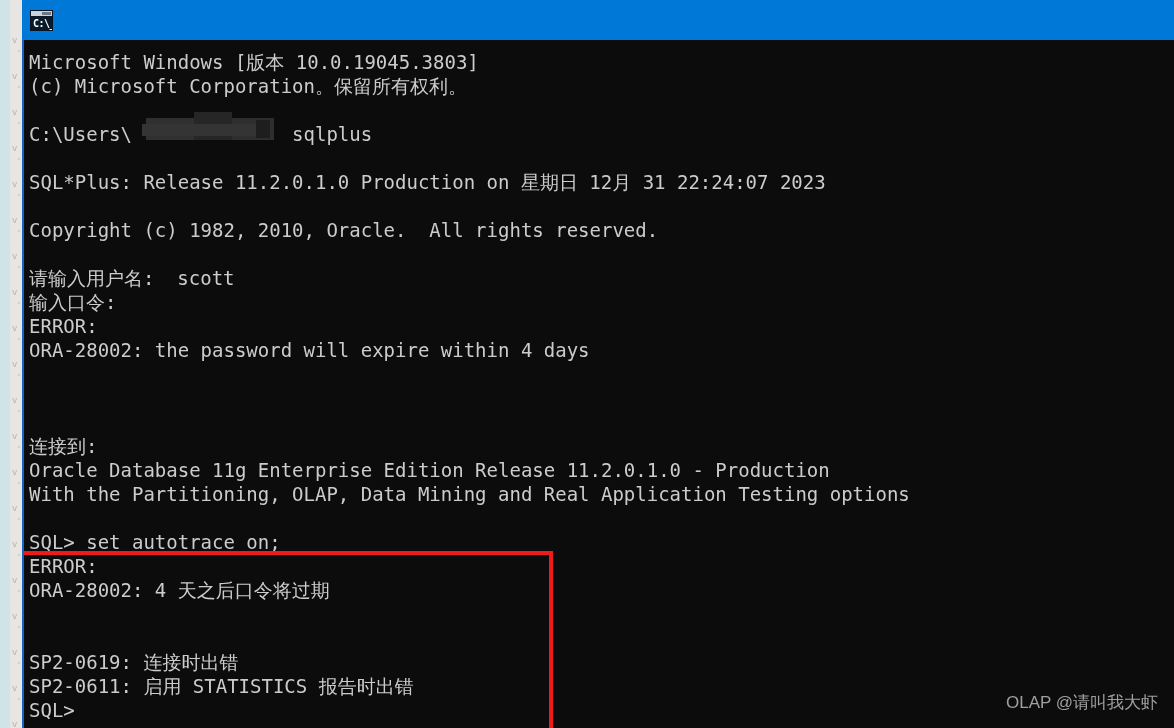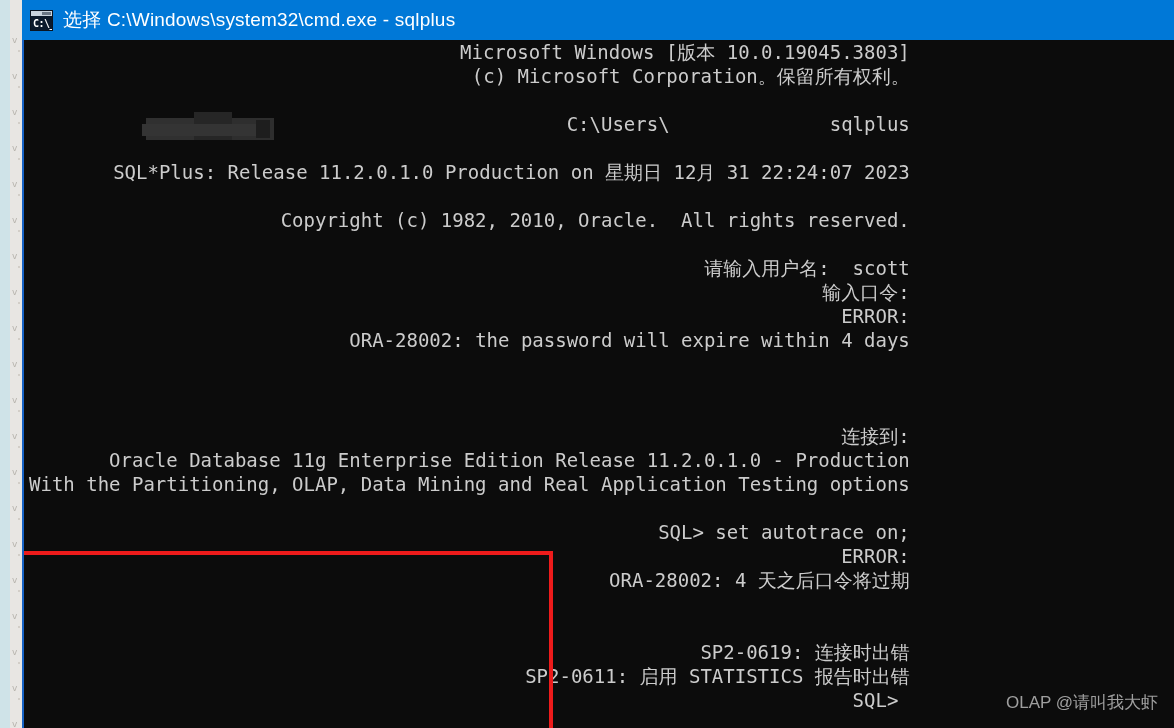--- a/index.html
+++ b/index.html
@@ -117,28 +117,27 @@
     position: relative;
     height: 688px;
     background: #0c0c0c;
     border-left: 2px solid #1763c6;
     box-sizing: border-box;
     overflow: hidden;
   }
   .console-text {
     position: absolute;
     left: 5px;
-    top: 0;
+    top: 10px;
     font-family: "DejaVu Sans Mono", "Liberation Mono", monospace;
     font-size: 19px;
     line-height: 24px;
     color: #cccccc;
     white-space: pre;
     letter-spacing: 0px;
-    text-align: right;
   }
   .line { height: 24px; white-space: pre; }
   .line.blank { color: transparent; }
 
   
   .redact {
     position: absolute;
     background: #2c2c2c;
   }
 
@@ -211,21 +210,20 @@
       <span style="top: 720px;">v</span>
     </div>
 
   <div id="window">
 
     <div class="titlebar">
       <div class="cmd-icon">
         <div class="bar"></div>
         <div class="prompt">C:\_</div>
       </div>
-      <div class="title-text">选择 C:\Windows\system32\cmd.exe - sqlplus</div>
     </div>
 
     <div class="console">
       <div class="console-text" id="console-text"><div class="line">Microsoft Windows [版本 10.0.19045.3803]</div><div class="line">(c) Microsoft Corporation。保留所有权利。</div><div class="line blank"> </div><div class="line">C:\Users\              sqlplus</div><div class="line blank"> </div><div class="line">SQL*Plus: Release 11.2.0.1.0 Production on 星期日 12月 31 22:24:07 2023</div><div class="line blank"> </div><div class="line">Copyright (c) 1982, 2010, Oracle.  All rights reserved.</div><div class="line blank"> </div><div class="line">请输入用户名:  scott</div><div class="line">输入口令:</div><div class="line">ERROR:</div><div class="line">ORA-28002: the password will expire within 4 days</div><div class="line blank"> </div><div class="line blank"> </div><div class="line blank"> </div><div class="line">连接到:</div><div class="line">Oracle Database 11g Enterprise Edition Release 11.2.0.1.0 - Production</div><div class="line">With the Partitioning, OLAP, Data Mining and Real Application Testing options</div><div class="line blank"> </div><div class="line">SQL&gt; set autotrace on;</div><div class="line">ERROR:</div><div class="line">ORA-28002: 4 天之后口令将过期</div><div class="line blank"> </div><div class="line blank"> </div><div class="line">SP2-0619: 连接时出错</div><div class="line">SP2-0611: 启用 STATISTICS 报告时出错</div><div class="line">SQL&gt; </div></div>
 
       <div class="redact" style="left:122px; top:78px; width:48px; height:22px; background:#303030;"></div>
       <div class="redact" style="left:170px; top:72px; width:38px; height:28px; background:#262626;"></div>
       <div class="redact" style="left:208px; top:78px; width:42px; height:22px; background:#2e2e2e;"></div>
       <div class="redact" style="left:118px; top:84px; width:118px; height:12px; background:#343434;"></div>
       <div class="redact" style="left:232px; top:80px; width:14px; height:18px; background:#1e1e1e;"></div>

